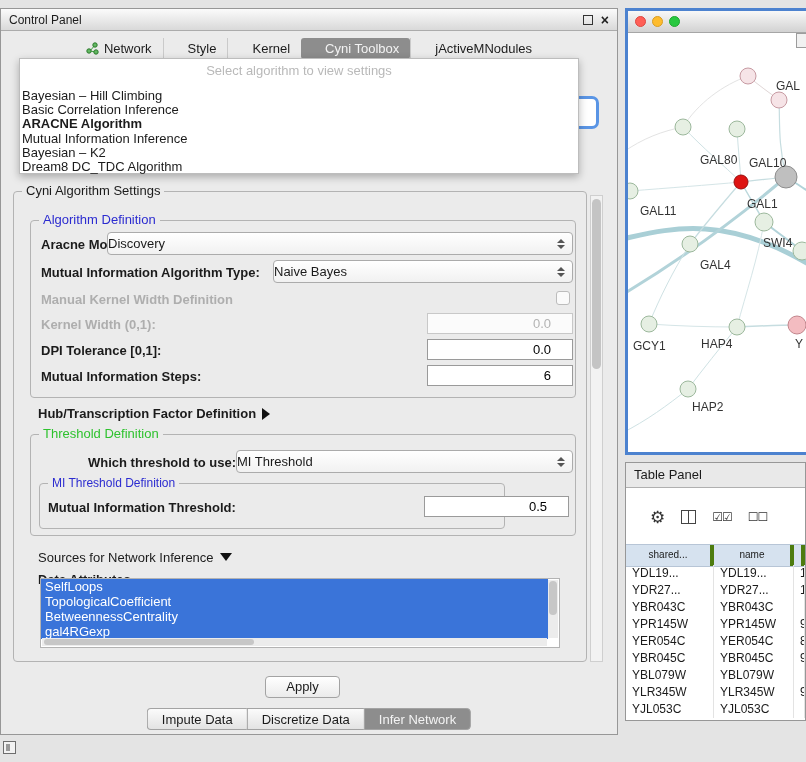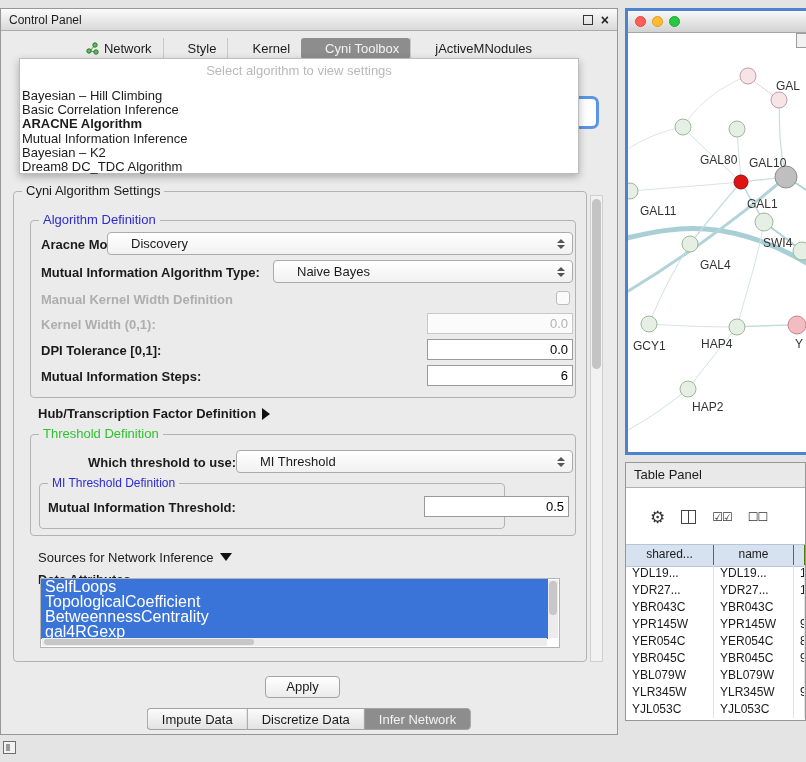--- a/index.html
+++ b/index.html
@@ -30,35 +30,35 @@
   .groupbox{position:absolute;border:1px solid #b3b3b3;border-radius:4px;box-sizing:border-box;}
   .legend{position:absolute;top:-9px;left:8px;background:#ebebeb;padding:0 4px;font-size:13px;line-height:16px;white-space:nowrap;}
   .legend.blue{color:#2b2bd0;}
   .legend.green{color:#2ec22e;}
 
   .lab{position:absolute;font-size:13px;white-space:nowrap;}
   .lab.b{font-weight:bold;}
   .lab.dis{color:#aeaeae;font-weight:bold;}
 
   .combo{position:absolute;background:linear-gradient(#ffffff,#f1f1f1);border:1px solid #ababab;border-radius:4px;display:flex;align-items:center;box-sizing:border-box;}
-  .combo .combo-text{padding-left:23px;font-size:13px;flex:1;white-space:nowrap;overflow:hidden;}
+  .combo .combo-text{padding-left:0;font-size:13px;flex:1;white-space:nowrap;overflow:hidden;}
   .combo .stepper{width:16px;display:flex;flex-direction:column;align-items:center;justify-content:center;gap:2px;margin-right:3px;}
   .combo .stepper i{display:block;width:0;height:0;border-left:4px solid transparent;border-right:4px solid transparent;}
   .combo .stepper i.up{border-bottom:4px solid #555;}
   .combo .stepper i.down{border-top:4px solid #555;}
 
-  .field{position:absolute;border:1px solid #9a9a9a;background:#fff;font-size:13px;text-align:right;padding:0 4px 0 2px;box-sizing:border-box;font-family:"Liberation Sans",sans-serif;}
+  .field{position:absolute;border:1px solid #9a9a9a;background:#fff;font-size:13px;text-align:right;padding:0 21px 0 2px;box-sizing:border-box;font-family:"Liberation Sans",sans-serif;}
   .field:disabled,.field.dis{border-color:#c8c8c8;background:#fbfbfb;color:#b3b3b3;}
   .checkbox{position:absolute;width:14px;height:14px;border:1px solid #bcbcbc;border-radius:3px;background:#fafafa;box-sizing:border-box;}
 
   .tri-right{display:inline-block;width:0;height:0;border-top:6px solid transparent;border-bottom:6px solid transparent;border-left:8px solid #111;margin-left:6px;vertical-align:-2px;}
   .tri-down{display:inline-block;width:0;height:0;border-left:6px solid transparent;border-right:6px solid transparent;border-top:8px solid #111;margin-left:6px;vertical-align:1px;}
 
   .attr-list{position:absolute;left:26px;top:386px;width:520px;height:70px;background:#fff;border:1px solid #b3b3b3;box-sizing:border-box;overflow:hidden;}
-  .attr-item{height:15px;line-height:15px;background:#3a74d9;color:#fff;font-size:16px;padding-left:4px;margin-right:11px;white-space:nowrap;}
+  .attr-item{height:15px;line-height:15px;background:#3a74d9;color:#fff;font-size:13px;padding-left:4px;margin-right:11px;white-space:nowrap;}
   .list-vscroll{position:absolute;right:1px;top:1px;bottom:9px;width:10px;background:#ececec;}
   .list-vscroll .thumb{position:absolute;left:1px;top:1px;width:8px;height:34px;background:#c7c7c7;border-radius:4px;}
   .list-hscroll{position:absolute;left:1px;right:12px;bottom:1px;height:8px;background:#ececec;}
   .list-hscroll .thumb{position:absolute;left:2px;top:1px;width:210px;height:6px;background:#c7c7c7;border-radius:3px;}
 
   .v-scrollbar{position:absolute;left:589px;top:186px;width:13px;height:467px;background:#f2f2f2;border:1px solid #cfcfcf;box-sizing:border-box;}
   .v-scrollbar .thumb{position:absolute;left:1px;top:3px;width:9px;height:170px;background:#c4c4c4;border-radius:5px;}
 
   .apply-btn{position:absolute;left:264px;top:667px;width:75px;height:22px;background:linear-gradient(#ffffff,#ebebeb);border:1px solid #a3a3a3;border-radius:4px;font-size:13px;text-align:center;line-height:20px;box-sizing:border-box;}
 
@@ -83,21 +83,21 @@
   
   .table-panel{position:absolute;left:625px;top:462px;width:181px;height:259px;background:#e9e9e9;border:1px solid #979797;box-sizing:border-box;overflow:hidden;}
   .tp-title{position:absolute;left:8px;top:4px;font-size:13px;}
   .tp-content{position:absolute;left:0;right:0;top:24px;bottom:0;background:#fff;border-top:1px solid #b0b0b0;}
   .tp-toolbar{position:absolute;left:0;right:0;top:12px;height:34px;display:flex;align-items:center;padding-left:24px;gap:16px;box-sizing:border-box;}
   .gear{font-size:17px;color:#333;line-height:1;}
   .col-icon{width:15px;height:14px;border:1px solid #444;box-sizing:border-box;position:relative;background:#fff;}
   .col-icon::after{content:"";position:absolute;left:6px;top:0;bottom:0;width:1px;background:#444;}
   .cb-pair{font-size:12px;color:#333;letter-spacing:-1px;line-height:1;}
   .tp-header{position:absolute;left:0;right:0;top:56px;height:21px;display:grid;grid-template-columns:88px 80px 1fr;background:#d6e2ef;border-top:1px solid #b7c5d6;border-bottom:1px solid #b7c5d6;}
-  .tp-header div{font-size:12px;text-align:center;line-height:19px;border-right:1px solid #4d7c0f;overflow:hidden;white-space:nowrap;}
+  .tp-header div{font-size:10px;text-align:center;line-height:19px;border-right:4px solid #4d7c0f;overflow:hidden;white-space:nowrap;}
   .tp-rows{position:absolute;left:0;right:0;top:77px;}
   .tp-row{display:grid;grid-template-columns:88px 80px 1fr;height:17px;}
   .tp-row div{font-size:12px;line-height:17px;padding-left:6px;border-right:1px solid #e3e3e3;overflow:hidden;white-space:nowrap;box-sizing:border-box;}
 
   .mini-panel-icon{position:absolute;left:3px;top:741px;width:13px;height:13px;border:1px solid #6e6e6e;background:#f2f2f2;box-sizing:border-box;}
   .mini-panel-icon::after{content:"";position:absolute;left:2px;top:2px;width:4px;height:7px;background:#9a9a9a;}
 </style>
 </head>
 <body>
 

